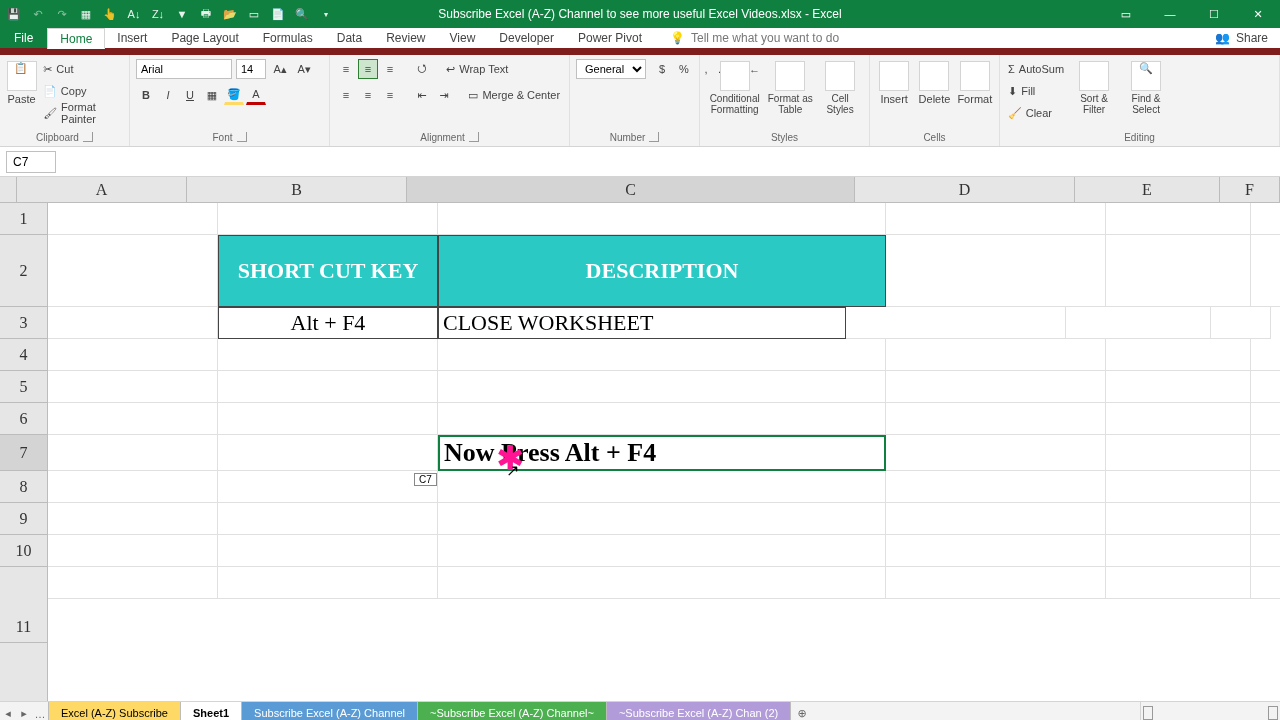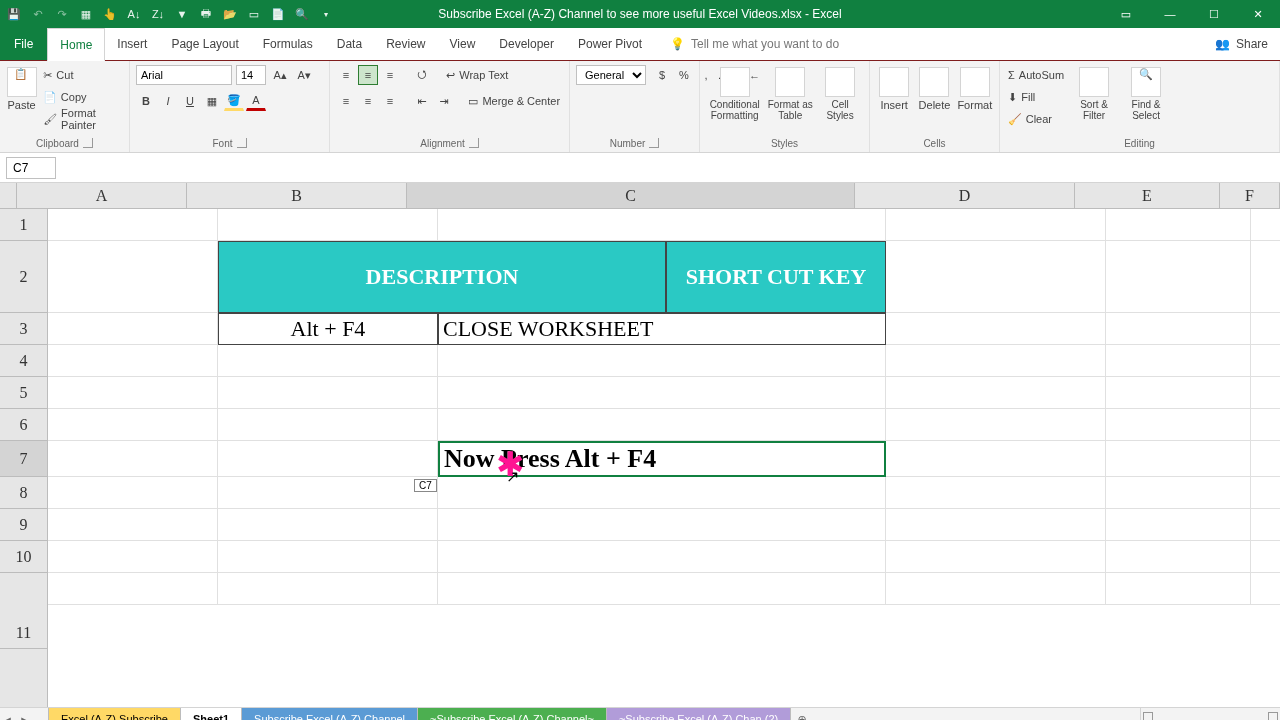--- a/index.html
+++ b/index.html
@@ -8,21 +8,21 @@
 
 .titlebar { height: 28px; background: #108040; display: flex; align-items: center; color: #fff; font-size: 11px; position: relative; }
 .titlebar .qat { display: flex; align-items: center; padding-left: 6px; gap: 8px; }
 .titlebar .qat .qicon { width: 16px; height: 16px; display: flex; align-items: center; justify-content: center; opacity: .9; }
 .titlebar .title-text { position: absolute; left: 50%; transform: translateX(-50%); font-size: 12px; }
 .titlebar .right { position: absolute; right: 0; display: flex; align-items: center; height: 100%; }
 .titlebar .right .signin { font-size: 10px; padding: 0 14px; margin-top: 46px; }
 .titlebar .right .winbtn { width: 44px; height: 28px; display: flex; align-items: center; justify-content: center; }
 
 
-.ribbon-tabs { height: 33px; background: #fff; display: flex; align-items: stretch; border-bottom: 1px solid #7f1d1d; font-size: 12px; }
+.ribbon-tabs { height: 27px; background: #fff; display: flex; align-items: stretch; border-bottom: 7px solid #7f1d1d; font-size: 12px; }
 .ribbon-tabs .tab { padding: 0 12px; display: flex; align-items: center; color: #444; }
 .ribbon-tabs .tab.file { background: #108040; color: #fff; padding: 0 14px; }
 .ribbon-tabs .tab.active { border: 1px solid #d4d4d4; border-bottom-color: #fff; color: #108040; margin-bottom: -1px; background: #fff; }
 .ribbon-tabs .tellme { display: flex; align-items: center; color: #777; gap: 6px; padding-left: 16px; font-size: 12px; }
 .ribbon-tabs .share { margin-left: auto; padding: 0 12px; display: flex; align-items: center; gap: 6px; color: #444; }
 
 
 .ribbon { height: 92px; background: #f3f3f3; border-bottom: 1px solid #d4d4d4; display: flex; font-size: 11px; color: #444; }
 .ribbon .group { border-right: 1px solid #e0e0e0; padding: 4px 6px 2px 6px; display: flex; flex-direction: column; justify-content: space-between; }
 .ribbon .group-label { text-align: center; font-size: 10px; color: #666; display: flex; justify-content: center; align-items: center; gap: 4px; height: 14px; }
@@ -333,30 +333,30 @@
         <div class="gridrow" style="height: 32px;">
           <div class="cell" style="width: 170px;"></div>
           <div class="cell" style="width: 220px;"></div>
           <div class="cell" style="width: 448px;"></div>
           <div class="cell" style="width: 220px;"></div>
           <div class="cell" style="width: 145px;"></div>
           <div class="cell" style="width: 60px;"></div>
         </div>
         <div class="gridrow" style="height: 72px;">
           <div class="cell" style="width: 170px;"></div>
+          <div class="cell hdr-cell" style="width: 220px;">SHORT CUT KEY</div>
           <div class="cell hdr-cell" style="width: 448px;">DESCRIPTION</div>
-          <div class="cell hdr-cell" style="width: 220px;">SHORT CUT KEY</div>
           <div class="cell" style="width: 220px;"></div>
           <div class="cell" style="width: 145px;"></div>
           <div class="cell" style="width: 60px;"></div>
         </div>
         <div class="gridrow" style="height: 32px;">
           <div class="cell" style="width: 170px;"></div>
           <div class="cell data-cell" style="width: 220px; justify-content: center; text-align: right;">Alt + F4</div>
-          <div class="cell data-cell" style="width: 448px;">CLOSE WORKSHEET</div>
+          <div class="cell data-cell" style="width: 408px;">CLOSE WORKSHEET</div>
           <div class="cell" style="width: 220px;"></div>
           <div class="cell" style="width: 145px;"></div>
           <div class="cell" style="width: 60px;"></div>
         </div>
         <div class="gridrow" style="height: 32px;">
           <div class="cell" style="width: 170px;"></div>
           <div class="cell" style="width: 220px;"></div>
           <div class="cell" style="width: 448px;"></div>
           <div class="cell" style="width: 220px;"></div>
           <div class="cell" style="width: 145px;"></div>

